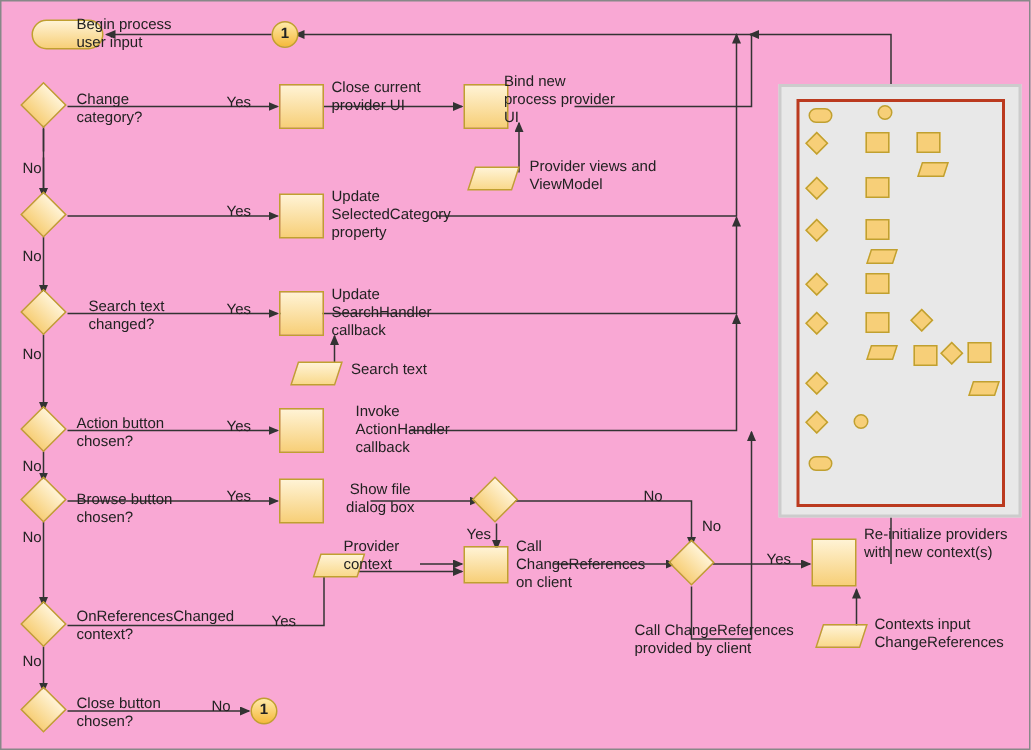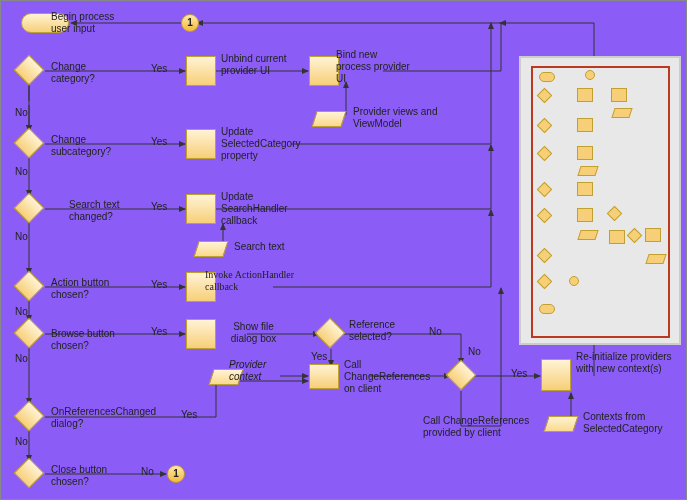--- a/index.html
+++ b/index.html
@@ -1,16 +1,16 @@
 <!DOCTYPE html>
 <html><head>
 <meta charset="utf-8">
 <style>
 body{margin:0;font-family:"Segoe UI",Tahoma,Arial,sans-serif;font-size:10px;color:#222;background:#fff}
-.stage{position:relative;width:687px;height:500px;border:1px solid #888;box-sizing:border-box;background:#8b5cf6}
+.stage{position:relative;width:687px;height:500px;border:1px solid #888;box-sizing:border-box;background:#f9a8d4}
 .node{position:absolute;box-sizing:border-box}
 .lbl{line-height:1.2}
 .start{width:48px;height:20px;border:1px solid #c0a030;border-radius:10px;background:linear-gradient(#fff3d5,#f7cf78)}
 .proc{border:1px solid #c0a030;background:linear-gradient(#fff3d5,#f7cf78)}
 .dia{width:22px;height:22px;border:1px solid #c0a030;background:linear-gradient(#fff3d5,#f7cf78);transform:rotate(45deg)}
 .para{border:1px solid #c0a030;background:linear-gradient(#fff3d5,#f9d98c);transform:skewX(-18deg)}
 .conn{width:18px;height:18px;border:1px solid #c0a030;border-radius:50%;background:linear-gradient(#ffe9a8,#f5b93c);text-align:center;line-height:16px;font-weight:600}
 .thumb{position:absolute;border:2px solid #ccc;background:#e8e8e8}
 .thumb .redbox{position:absolute;border:2px solid #bb3a1f}
 .m{position:absolute;background:#f7cf78;border:1px solid #c0a030}
@@ -67,85 +67,83 @@
 
 <div class="node start" style="left:20px;top:12px;"></div>
 <div class="node lbl" style="left:50px;top:10px;width:80px;">Begin process user input</div>
 <div class="node conn" style="left:180px;top:13px;">1</div>
 
 <div class="node dia" style="left:17px;top:58px;"></div>
 <div class="node lbl" style="left:50px;top:60px;width:60px;">Change category?</div>
 <div class="node lbl" style="left:150px;top:62px;">Yes</div>
 <div class="node lbl" style="left:14px;top:106px;">No</div>
 <div class="node proc" style="left:185px;top:55px;width:30px;height:30px;"></div>
-<div class="node lbl" style="left:220px;top:52px;width:70px;">Unbind current provider UI</div>
+<div class="node lbl" style="left:220px;top:52px;width:70px;">Close current provider UI</div>
 <div class="node proc" style="left:308px;top:55px;width:30px;height:30px;"></div>
 <div class="node lbl" style="left:335px;top:48px;width:75px;">Bind new process provider UI</div>
 <div class="node para" style="left:313px;top:110px;width:30px;height:16px;"></div>
 <div class="node lbl" style="left:352px;top:105px;width:100px;">Provider views and ViewModel</div>
 
 <div class="node dia" style="left:17px;top:131px;"></div>
-<div class="node lbl" style="left:50px;top:133px;width:75px;">Change subcategory?</div>
 <div class="node lbl" style="left:150px;top:135px;">Yes</div>
 <div class="node lbl" style="left:14px;top:165px;">No</div>
 <div class="node proc" style="left:185px;top:128px;width:30px;height:30px;"></div>
 <div class="node lbl" style="left:220px;top:125px;width:100px;">Update SelectedCategory property</div>
 
 <div class="node dia" style="left:17px;top:196px;"></div>
-<div class="node lbl" style="left:68px;top:198px;width:70px;">Search text changed?</div>
+<div class="node lbl" style="left:58px;top:198px;width:70px;">Search text changed?</div>
 <div class="node lbl" style="left:150px;top:200px;">Yes</div>
 <div class="node lbl" style="left:14px;top:230px;">No</div>
 <div class="node proc" style="left:185px;top:193px;width:30px;height:30px;"></div>
 <div class="node lbl" style="left:220px;top:190px;width:90px;">Update SearchHandler callback</div>
 <div class="node para" style="left:195px;top:240px;width:30px;height:16px;"></div>
 <div class="node lbl" style="left:233px;top:240px;width:70px;">Search text</div>
 
 <div class="node dia" style="left:17px;top:274px;"></div>
 <div class="node lbl" style="left:50px;top:276px;width:80px;">Action button chosen?</div>
 <div class="node lbl" style="left:150px;top:278px;">Yes</div>
 <div class="node lbl" style="left:14px;top:305px;">No</div>
 <div class="node proc" style="left:185px;top:271px;width:30px;height:30px;"></div>
-<div class="node lbl" style="left:204px;top:268px;width:90px;font-family:Liberation Serif, serif;">Invoke ActionHandler callback</div>
+<div class="node lbl" style="left:236px;top:268px;width:90px;">Invoke ActionHandler callback</div>
 
 <div class="node dia" style="left:17px;top:321px;"></div>
 <div class="node lbl" style="left:50px;top:327px;width:85px;">Browse button chosen?</div>
 <div class="node lbl" style="left:150px;top:325px;">Yes</div>
 <div class="node lbl" style="left:14px;top:352px;">No</div>
 <div class="node proc" style="left:185px;top:318px;width:30px;height:30px;"></div>
 <div class="node lbl" style="left:220px;top:320px;width:65px;text-align:center;">Show file dialog box</div>
 
 <div class="node dia" style="left:318px;top:321px;"></div>
-<div class="node lbl" style="left:348px;top:318px;width:60px;">Reference selected?</div>
 <div class="node lbl" style="left:310px;top:350px;">Yes</div>
 <div class="node lbl" style="left:428px;top:325px;">No</div>
 
 <div class="node para" style="left:210px;top:368px;width:30px;height:16px;"></div>
-<div class="node lbl" style="left:228px;top:358px;width:55px;font-style:italic;">Provider context</div>
+<div class="node lbl" style="left:228px;top:358px;width:55px;">Provider context</div>
 <div class="node proc" style="left:308px;top:363px;width:30px;height:25px;"></div>
 <div class="node lbl" style="left:343px;top:358px;width:100px;">Call ChangeReferences on client</div>
 
 <div class="node dia" style="left:17px;top:404px;"></div>
-<div class="node lbl" style="left:50px;top:405px;width:120px;">OnReferencesChanged dialog?</div>
+<div class="node lbl" style="left:50px;top:405px;width:120px;">OnReferencesChanged context?</div>
 <div class="node lbl" style="left:180px;top:408px;">Yes</div>
 <div class="node lbl" style="left:14px;top:435px;">No</div>
 
 <div class="node dia" style="left:17px;top:461px;"></div>
 <div class="node lbl" style="left:50px;top:463px;width:80px;">Close button chosen?</div>
 <div class="node lbl" style="left:140px;top:465px;">No</div>
 <div class="node conn" style="left:166px;top:464px;">1</div>
 
 <div class="node dia" style="left:449px;top:363px;"></div>
 <div class="node lbl" style="left:422px;top:414px;width:110px;text-align:left;">Call ChangeReferences provided by client</div>
 <div class="node lbl" style="left:510px;top:367px;">Yes</div>
 <div class="node lbl" style="left:467px;top:345px;">No</div>
 
 <div class="node proc" style="left:540px;top:358px;width:30px;height:32px;"></div>
 <div class="node lbl" style="left:575px;top:350px;width:100px;">Re-initialize providers with new context(s)</div>
 <div class="node para" style="left:545px;top:415px;width:30px;height:16px;"></div>
-<div class="node lbl" style="left:582px;top:410px;width:100px;">Contexts from SelectedCategory</div>
+<div class="node lbl" style="left:582px;top:410px;width:100px;">Contexts input ChangeReferences</div>
 
 <div class="thumb" style="left:518px;top:55px;width:158px;height:285px;">
  <div class="redbox" style="left:10px;top:8px;width:135px;height:268px;"></div>
  <div class="m" style="left:18px;top:14px;width:14px;height:8px;border-radius:5px;"></div>
  <div class="m" style="left:64px;top:12px;width:8px;height:8px;border-radius:50%;"></div>
  <div class="md" style="left:18px;top:32px;"></div>
  <div class="m" style="left:56px;top:30px;width:14px;height:12px;"></div>
  <div class="m" style="left:90px;top:30px;width:14px;height:12px;"></div>
  <div class="mp" style="left:92px;top:50px;"></div>
  <div class="md" style="left:18px;top:62px;"></div>

